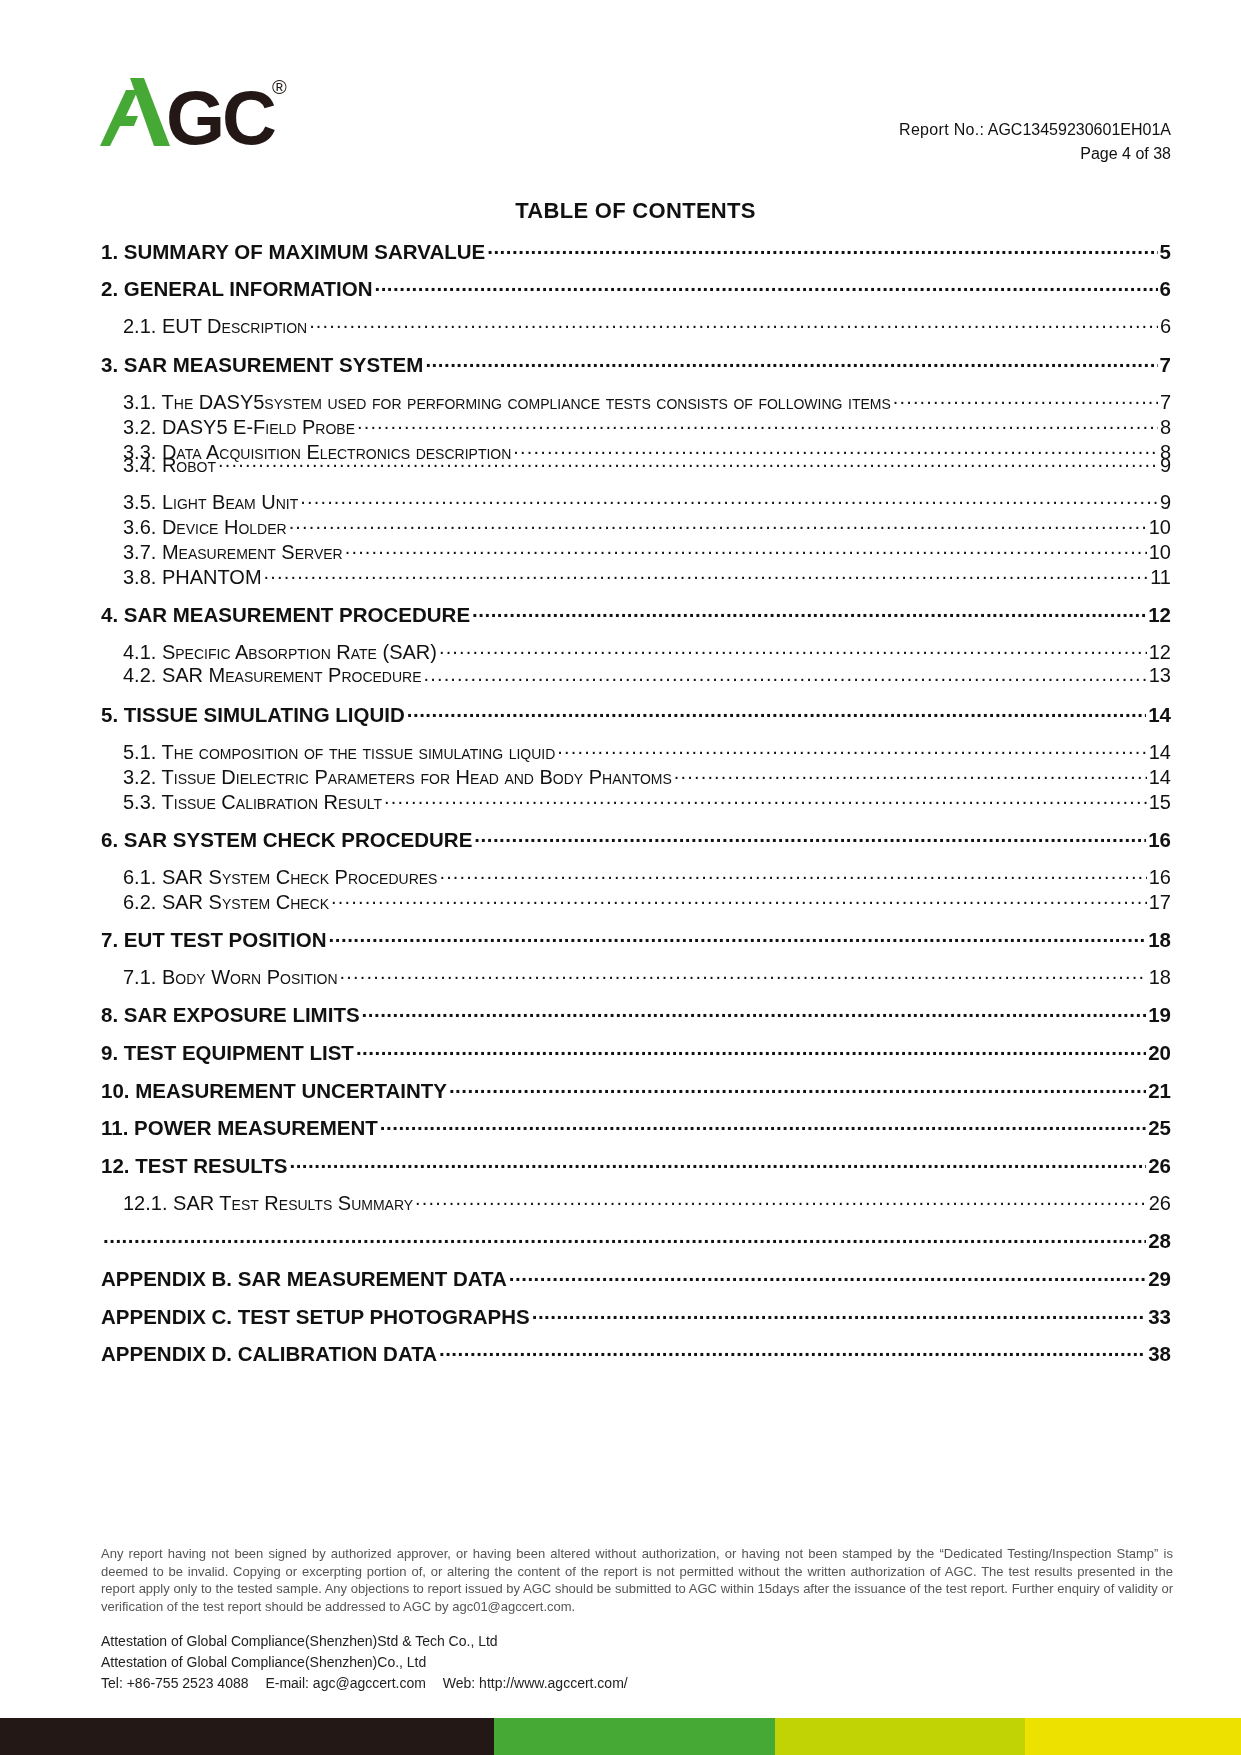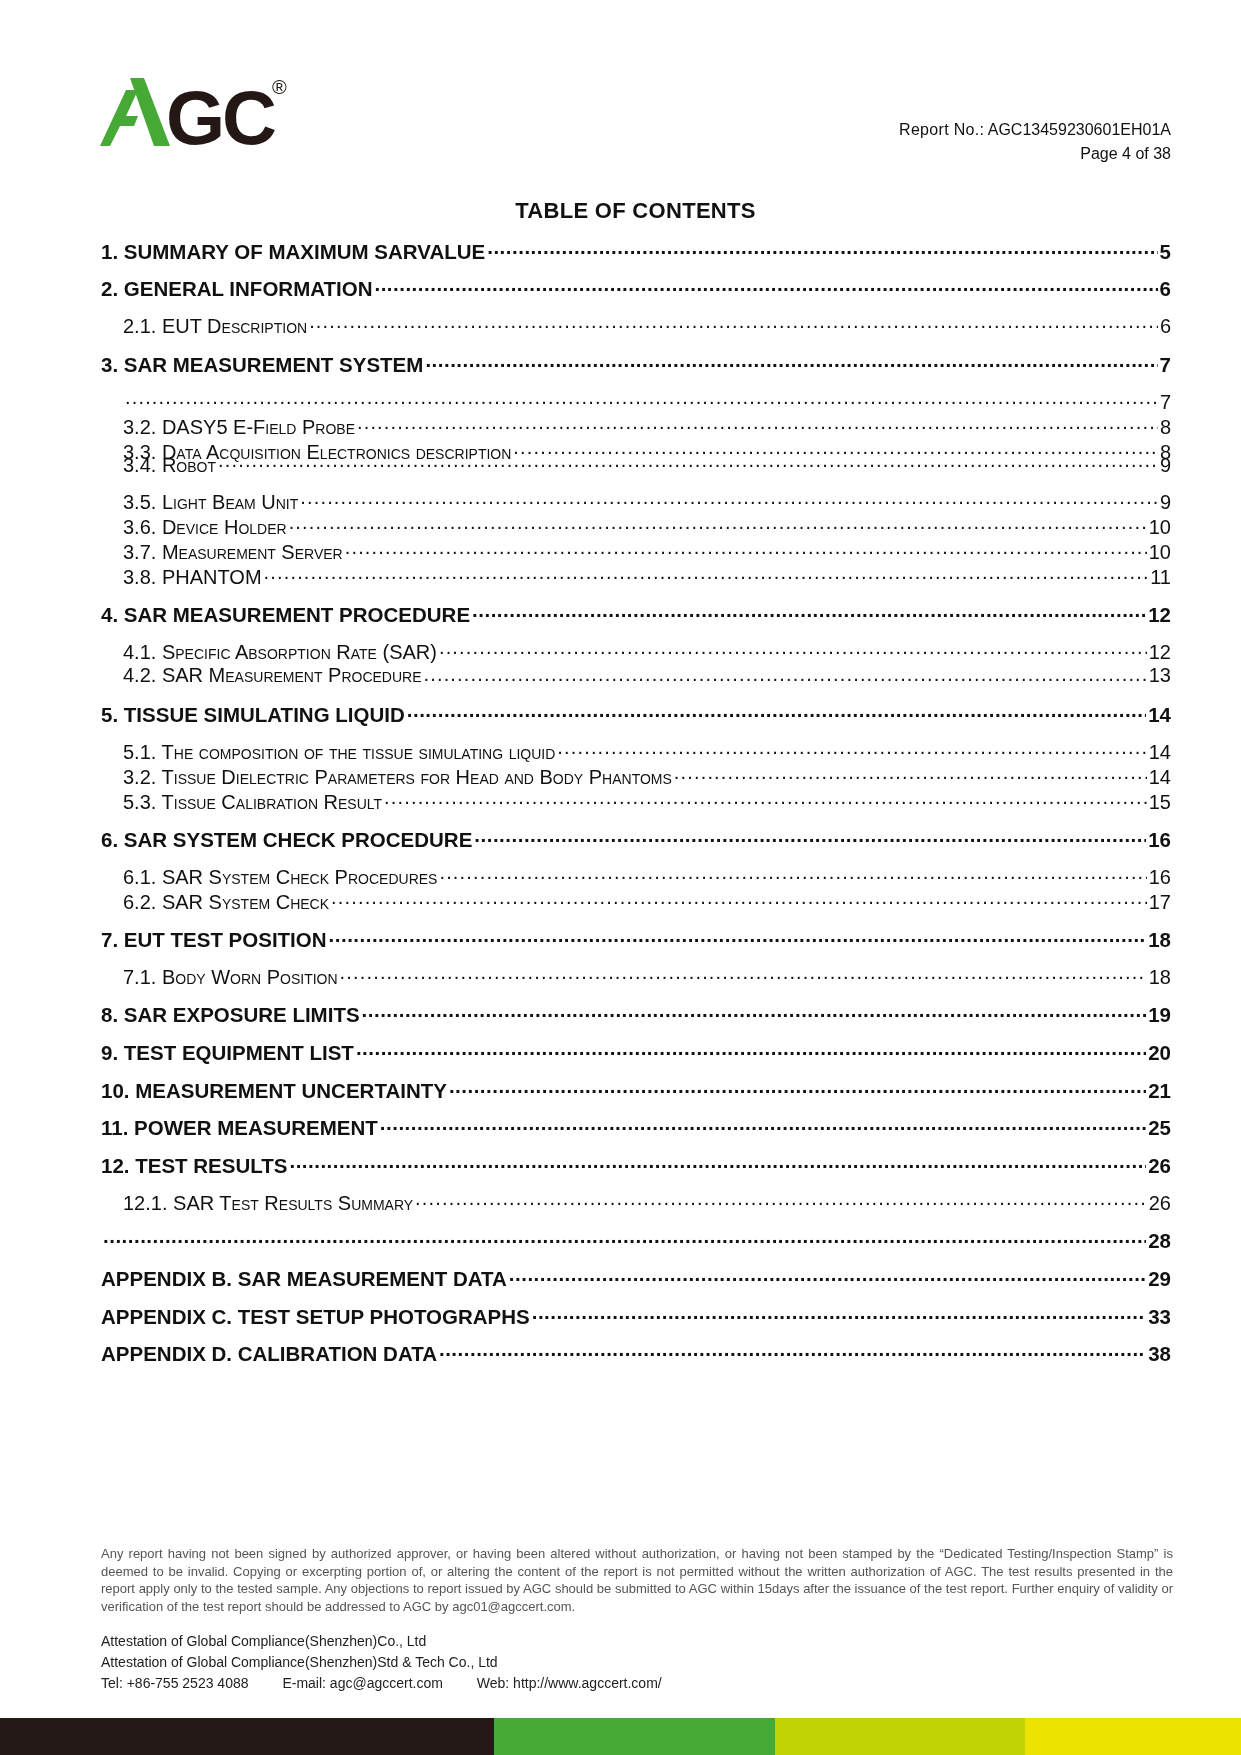--- a/index.html
+++ b/index.html
@@ -20,21 +20,21 @@
   .row.l2 .t { font-variant: small-caps; }
   .row .num { font-variant: normal; }
   .row .dots { flex: 1 1 auto; overflow: hidden; margin: 0 2px; position: relative; height: 1em; }
   .row .dots::after { content: ". . . . . . . . . . . . . . . . . . . . . . . . . . . . . . . . . . . . . . . . . . . . . . . . . . . . . . . . . . . . . . . . . . . . . . . . . . . . . . . . . . . . . . . . . . . . . . . . . . . . . . . . . . . . . . . . . . . . . . . . . . . . . . . . . . . . . . . . . . . . . . . . . . . . . . . . . . . . . . . . . . . . . . . . . . . . . . . . . . . . . . . . . . . . . . . . . . . . . . . . . . . . . . . . . . . . . . . . . . . . . . . . . . . . ";
      position: absolute; left: 0; bottom: 0; white-space: nowrap; letter-spacing: -2.2px; }
   .row.l1 .dots::after { letter-spacing: -2.6px; }
   .row .pg { flex: 0 0 auto; text-align: right; }
   .disclaimer { position: absolute; left: 101px; top: 1545px; width: 1072px; font-size: 13px;
                 line-height: 17.5px; color: #555; text-align: justify; }
   .company { position: absolute; left: 101px; top: 1631px; font-size: 14px; line-height: 21px; color: #222; }
-  .company .contact span { margin-right: 30px; }
+  .company .contact span { margin-right: 13px; }
   .bar { position: absolute; top: 1718px; height: 37px; }
 </style>
 </head>
 <body>
 
 <div class="logo">
   <svg width="200" height="72" viewBox="0 0 200 72">
     <polygon points="0,68 26,12 38,12 26,38 38,38 34,48 20,48 10,68" fill="#46a935"></polygon>
     <polygon points="30,0 44,0 70,68 54,68" fill="#46a935"></polygon>
     <text x="66" y="66" font-family="Liberation Sans, sans-serif" font-weight="bold" font-size="76" fill="#231815" letter-spacing="-3">GC</text>
@@ -67,20 +67,21 @@
       <span class="t"><span class="num">2.1.</span> <span>EUT Description</span></span>
       <span class="dots"></span>
       <span class="pg">6</span>
     </div>
     <div class="row l1" style="top: 351px;">
       <span class="t"><span class="num">3.</span> <span>SAR MEASUREMENT SYSTEM</span></span>
       <span class="dots"></span>
       <span class="pg">7</span>
     </div>
     <div class="row l2" style="top: 389px;">
+      <span class="t"><span class="num">3.1.</span> <span>The DASY5system used for performing compliance tests consists of following items</span></span>
       <span class="dots"></span>
       <span class="pg">7</span>
     </div>
     <div class="row l2" style="top: 414px;">
       <span class="t"><span class="num">3.2.</span> <span>DASY5 E-Field Probe</span></span>
       <span class="dots"></span>
       <span class="pg">8</span>
     </div>
     <div class="row l2" style="top: 439px;">
       <span class="t"><span class="num">3.3.</span> <span>Data Acquisition Electronics description</span></span>
@@ -218,22 +219,22 @@
     </div>
     <div class="row l1" style="top: 1340px;">
       <span class="t"><span class="num">APPENDIX D.</span> <span>CALIBRATION DATA</span></span>
       <span class="dots"></span>
       <span class="pg">38</span>
     </div>
   </div>
 
 <div class="disclaimer">Any report having not been signed by authorized approver, or having been altered without authorization, or having not been stamped by the “Dedicated Testing/Inspection Stamp” is deemed to be invalid. Copying or excerpting portion of, or altering the content of the report is not permitted without the written authorization of AGC. The test results presented in the report apply only to the tested sample. Any objections to report issued by AGC should be submitted to AGC within 15days after the issuance of the test report. Further enquiry of validity or verification of the test report should be addressed to AGC by agc01@agccert.com.</div>
 <div class="company">
+  <div>Attestation of Global Compliance(Shenzhen)Std &amp; Tech Co., Ltd</div>
   <div>Attestation of Global Compliance(Shenzhen)Co., Ltd</div>
-  <div>Attestation of Global Compliance(Shenzhen)Std &amp; Tech Co., Ltd</div>
   <div class="contact">
     <span>Tel: +86-755 2523 4088</span>
     <span>E-mail: agc@agccert.com</span>
     <span>Web: http://www.agccert.com/</span>
   </div>
 </div>
 
 <div class="bar" style="left:0;width:494px;background:#231815"></div>
 <div class="bar" style="left:494px;width:281px;background:#46a935"></div>
 <div class="bar" style="left:775px;width:250px;background:#c2d305"></div>

